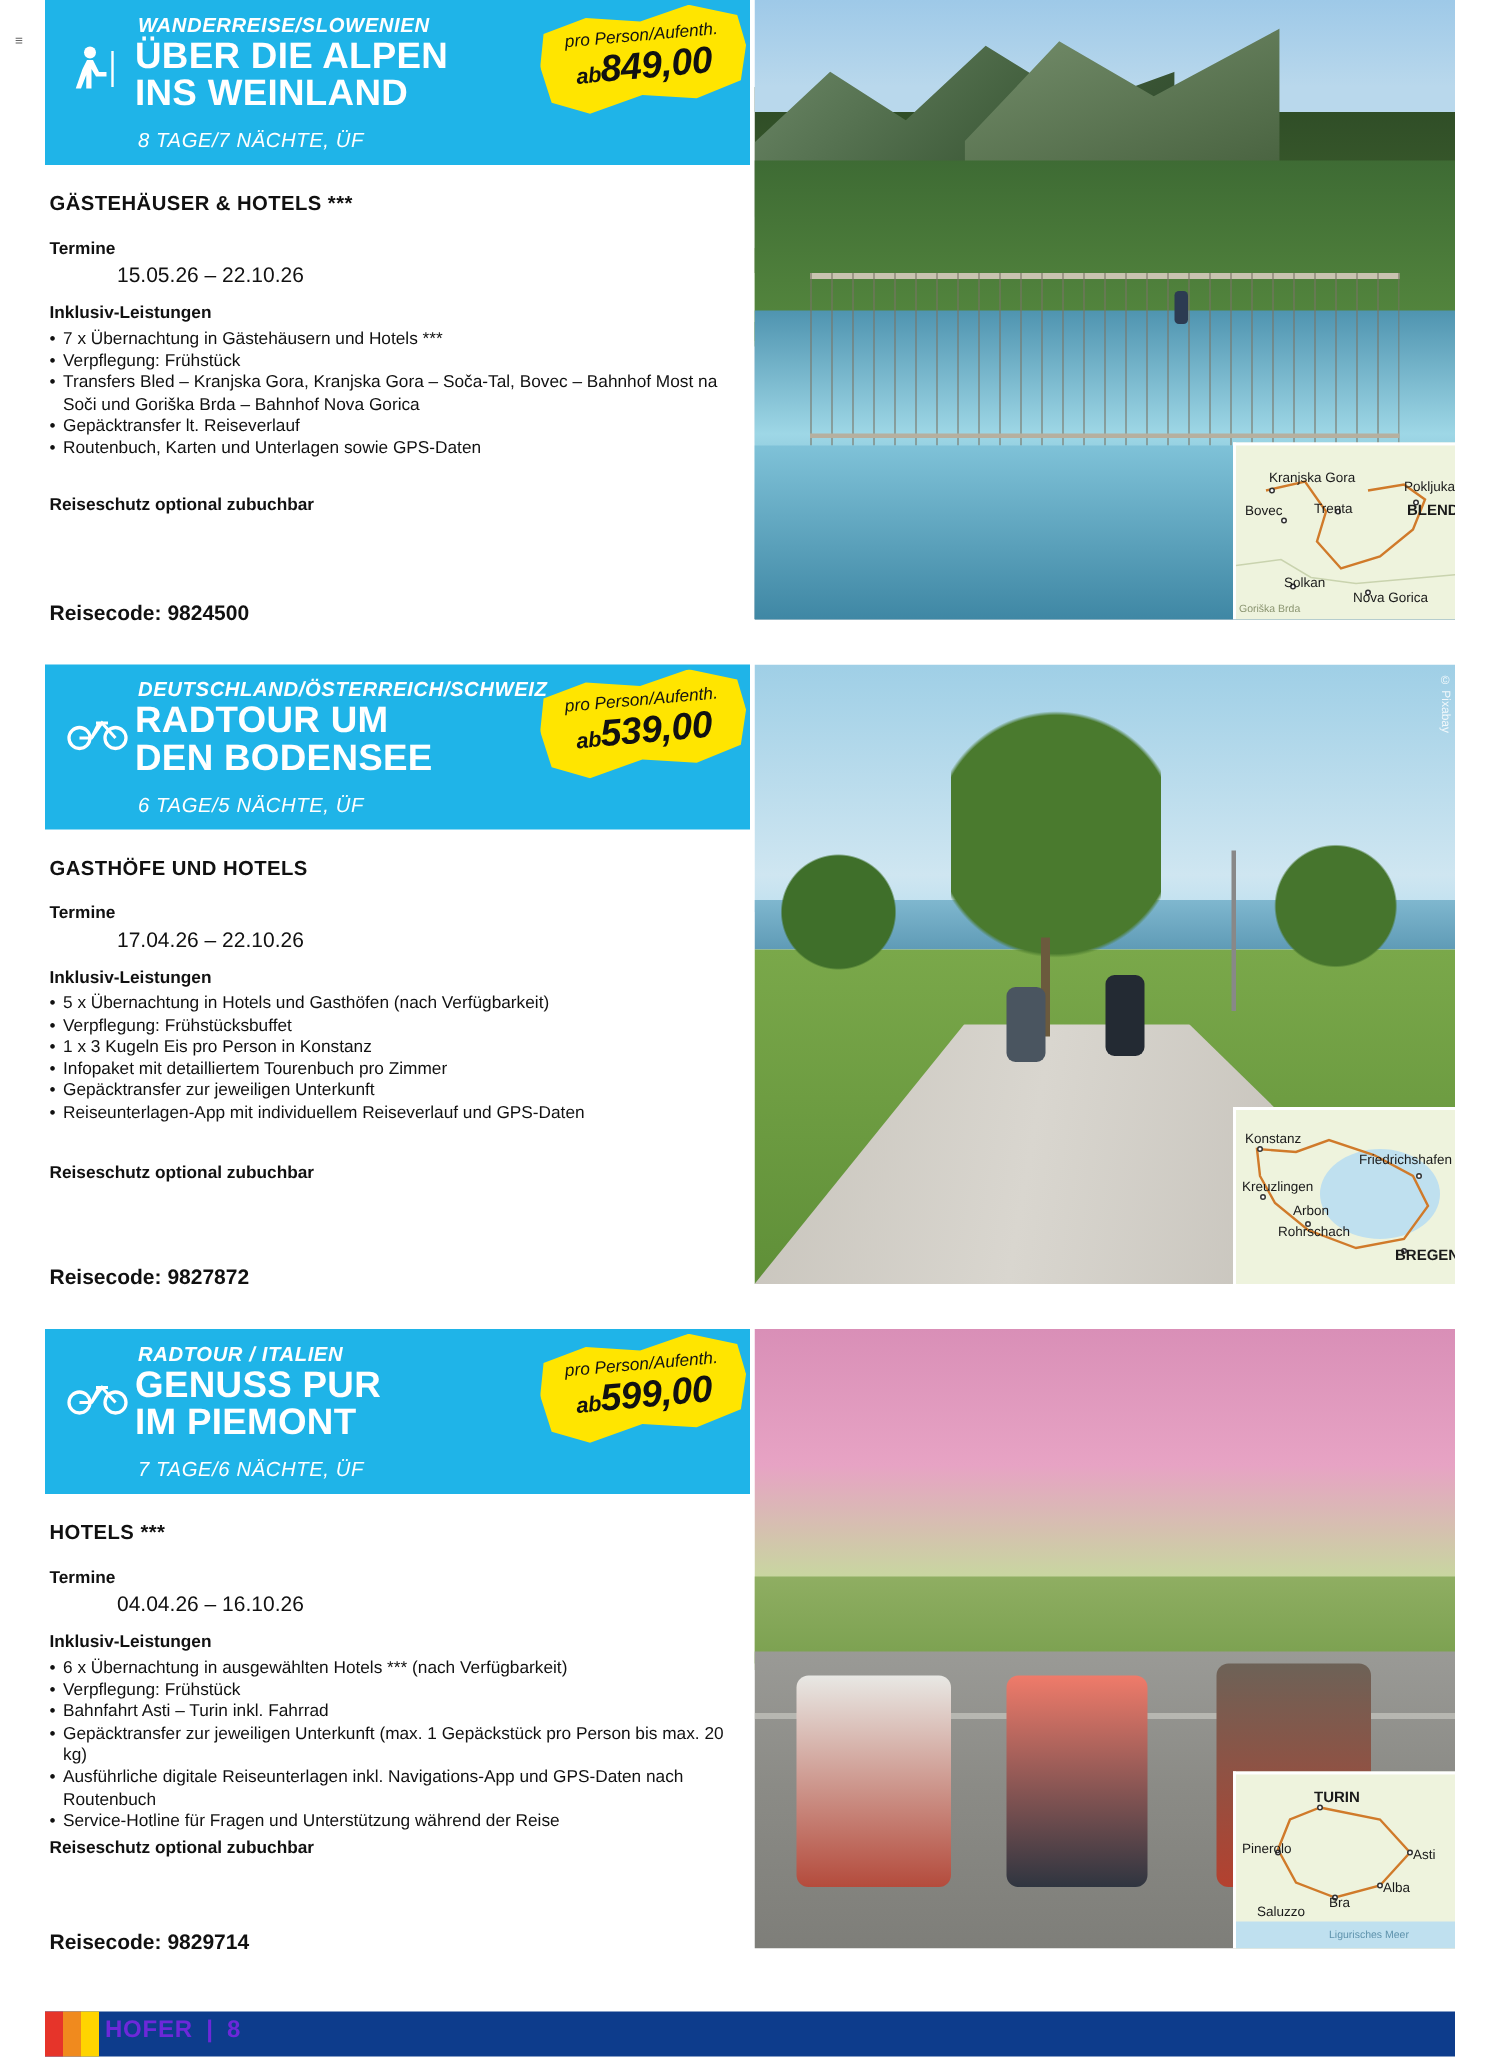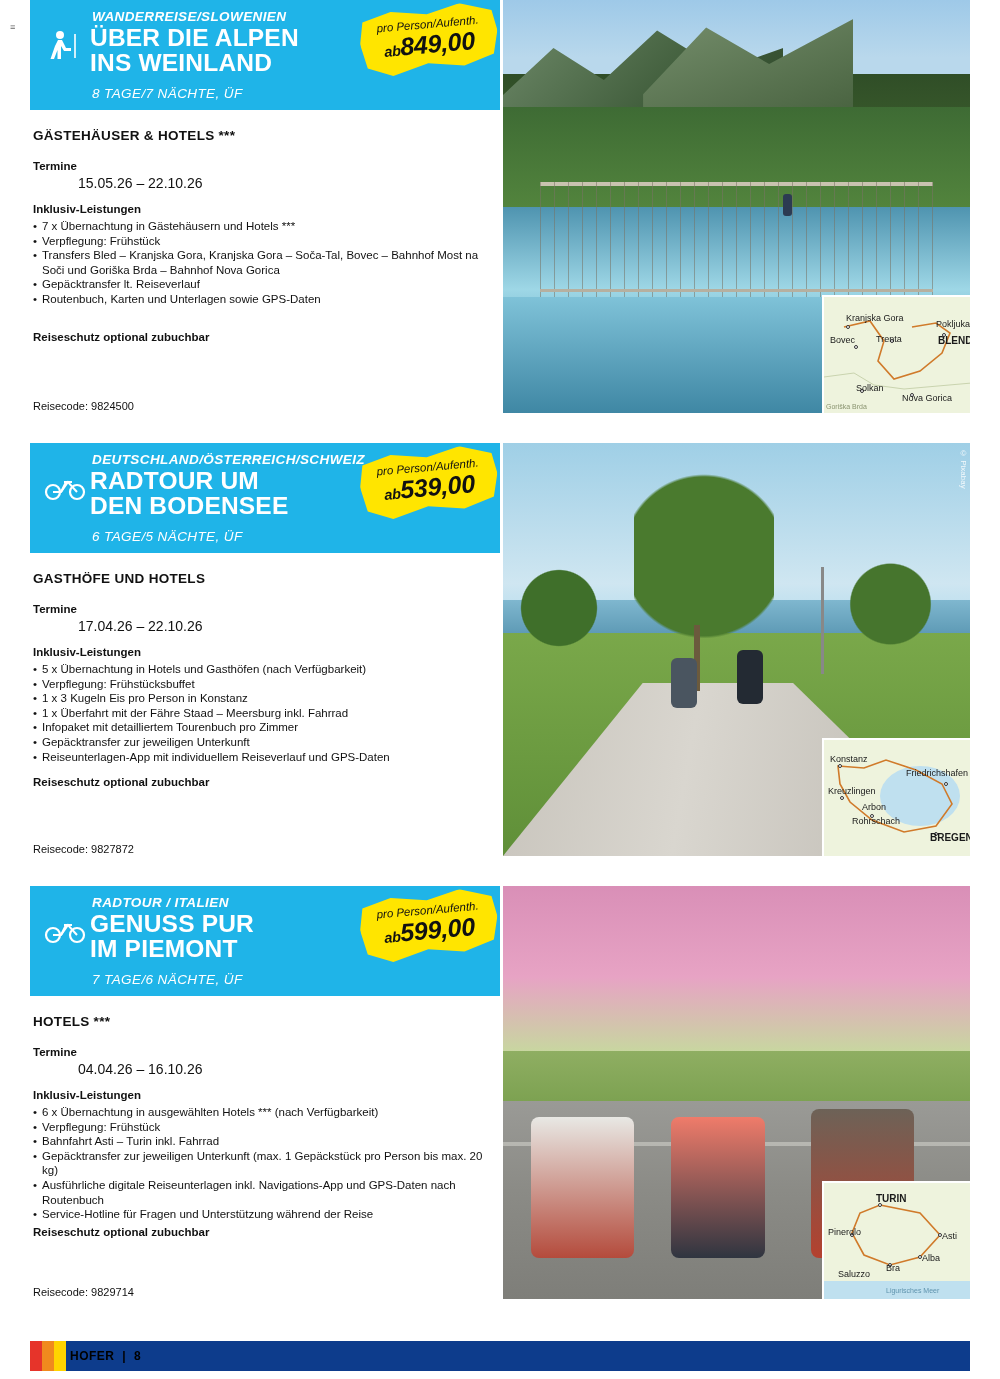--- a/index.html
+++ b/index.html
@@ -156,22 +156,22 @@
   .schutz {
     position: absolute;
     left: 3px;
     font-size: 11.5px;
     font-weight: bold;
     color: #111;
   }
   .code {
     position: absolute;
     left: 3px;
-    font-size: 11px;
-    font-weight: normal;
+    font-size: 14px;
+    font-weight: bold;
     color: #111;
   }
 
   
   .photo {
     position: absolute;
     left: 473px; top: 0;
     width: 467px;
     height: 413px;
     overflow: hidden;
@@ -236,22 +236,22 @@
     display: flex;
     height: 30px;
   }
   .footer .swatches i {
     display: block;
     width: 12px; height: 30px;
   }
   .footer .fl {
     position: absolute;
     left: 70px; bottom: 16px;
-    font-size: 12px;
-    color: #000000;
+    font-size: 16px;
+    color: #6d28d9;
     font-weight: bold;
     letter-spacing: .5px;
     margin-top: 20px;
   }
   .footer .fl .pg { margin-left: 4px; }
 
   .corner-mark {
     position: absolute;
     left: 10px; top: 22px;
     font-size: 9px; color: #666;
@@ -374,21 +374,20 @@
     </div>
 
     <div class="cat">GASTHÖFE UND HOTELS</div>
     <div class="termine-h">Termine</div>
     <div class="termine-v">17.04.26 – 22.10.26</div>
     <div class="inkl-h" style="top:203px">Inklusiv-Leistungen</div>
     <ul class="inkl-list" style="top:219px">
       <li>5 x Übernachtung in Hotels und Gasthöfen (nach Verfügbarkeit)</li>
       <li>Verpflegung: Frühstücksbuffet</li>
       <li>1 x 3 Kugeln Eis pro Person in Konstanz</li>
-      <li>1 x Überfahrt mit der Fähre Staad – Meersburg inkl. Fahrrad</li>
       <li>Infopaket mit detailliertem Tourenbuch pro Zimmer</li>
       <li>Gepäcktransfer zur jeweiligen Unterkunft</li>
       <li>Reiseunterlagen-App mit individuellem Reiseverlauf und GPS-Daten</li>
     </ul>
     <div class="schutz" style="top:333px">Reiseschutz optional zubuchbar</div>
     <div class="code" style="top:400px">Reisecode: 9827872</div>
 
     <div class="photo">
       <div class="sc" style="background:linear-gradient(180deg,#9fcfe6 0%,#cfe6f1 34%,#bfe0ef 40%,transparent 40%);"></div>
       <div style="position:absolute;left:0;top:38%;width:100%;height:8%;background:linear-gradient(180deg,#7fb7cf,#5f9bb6);"></div>

